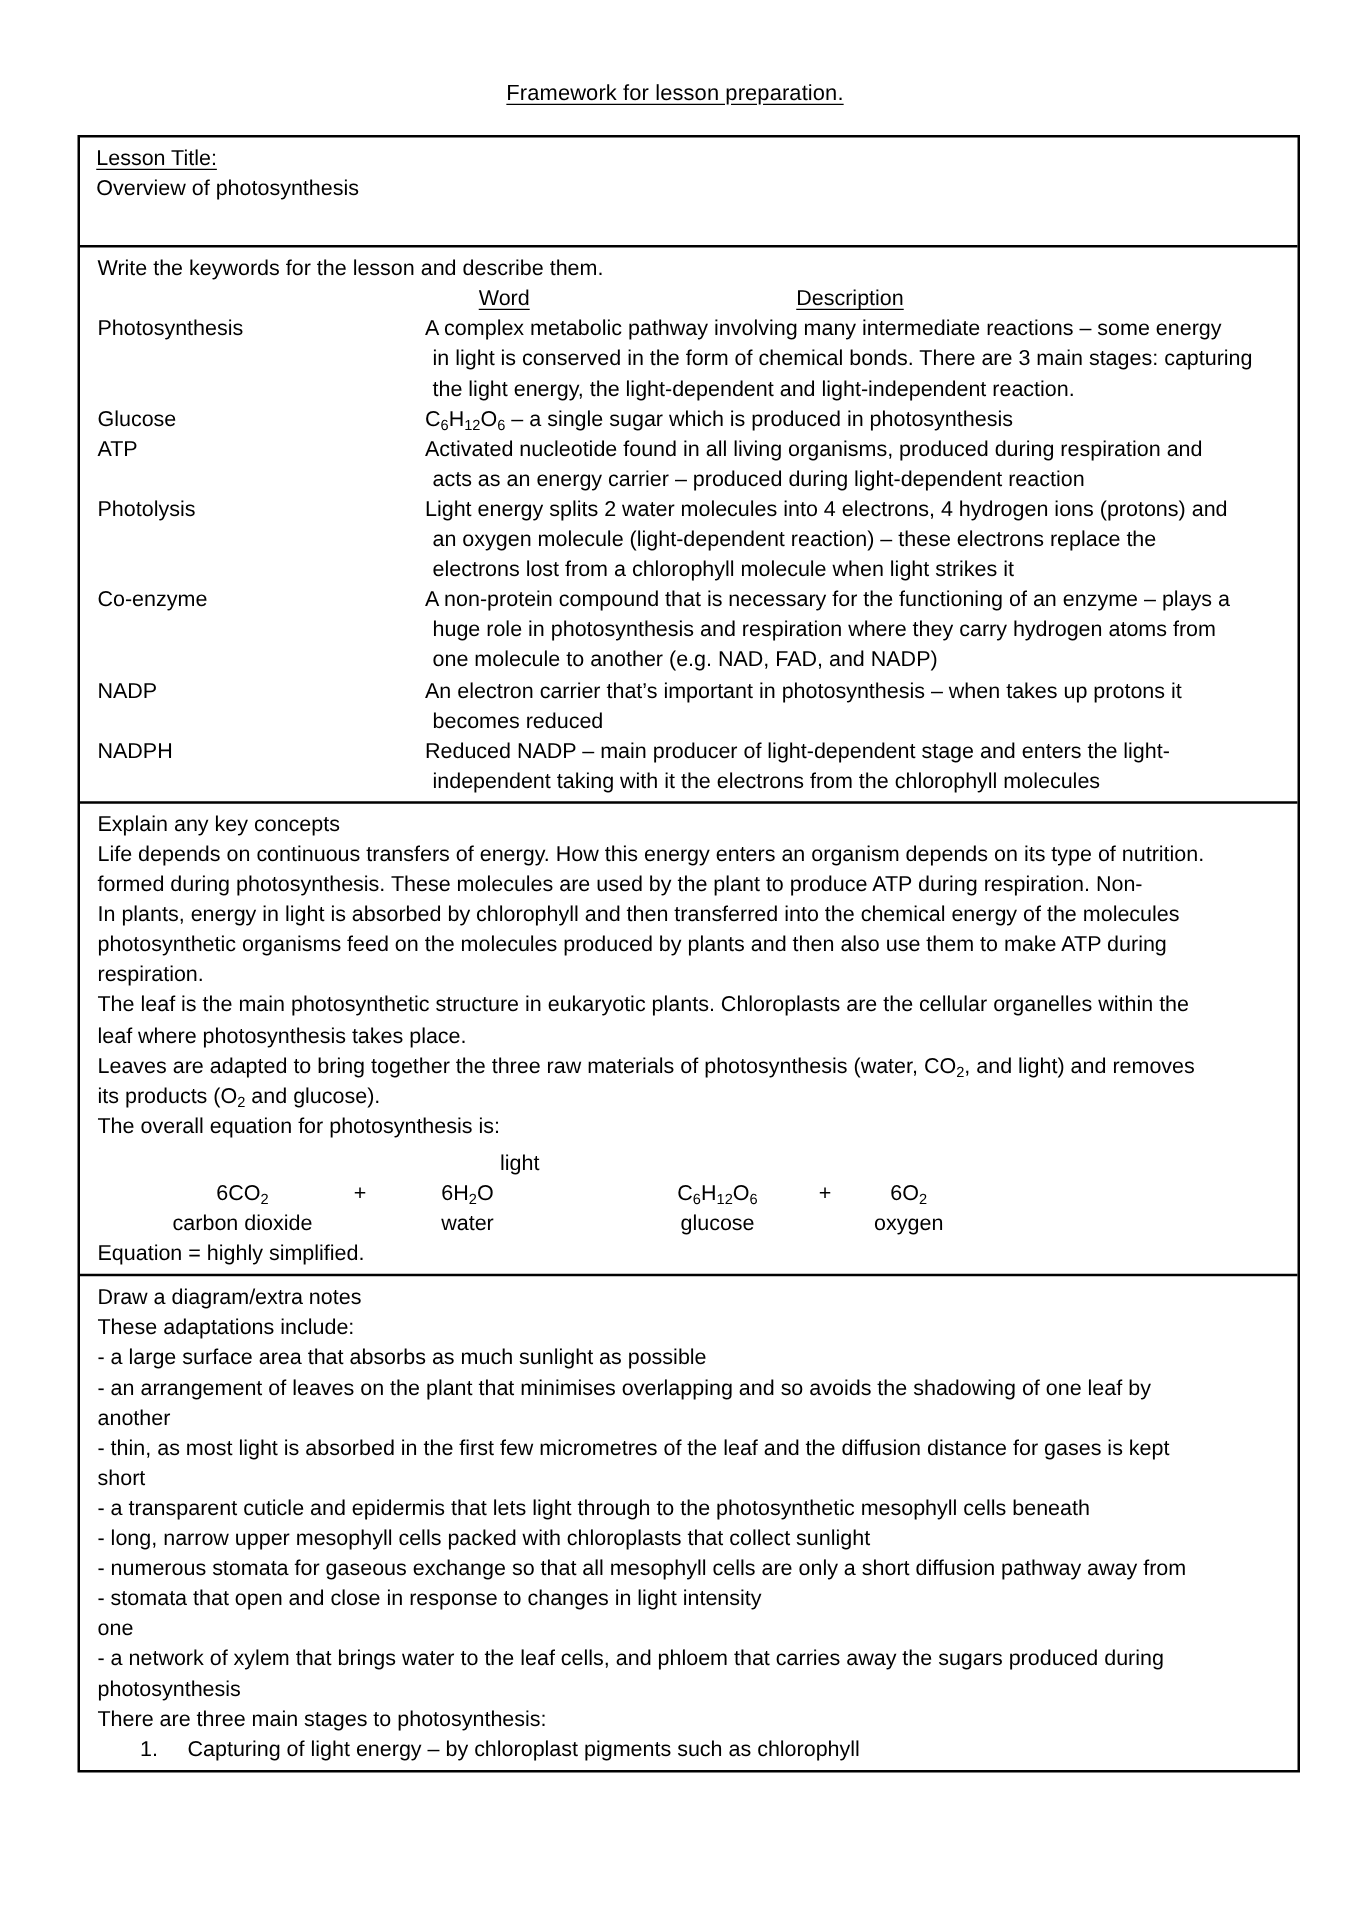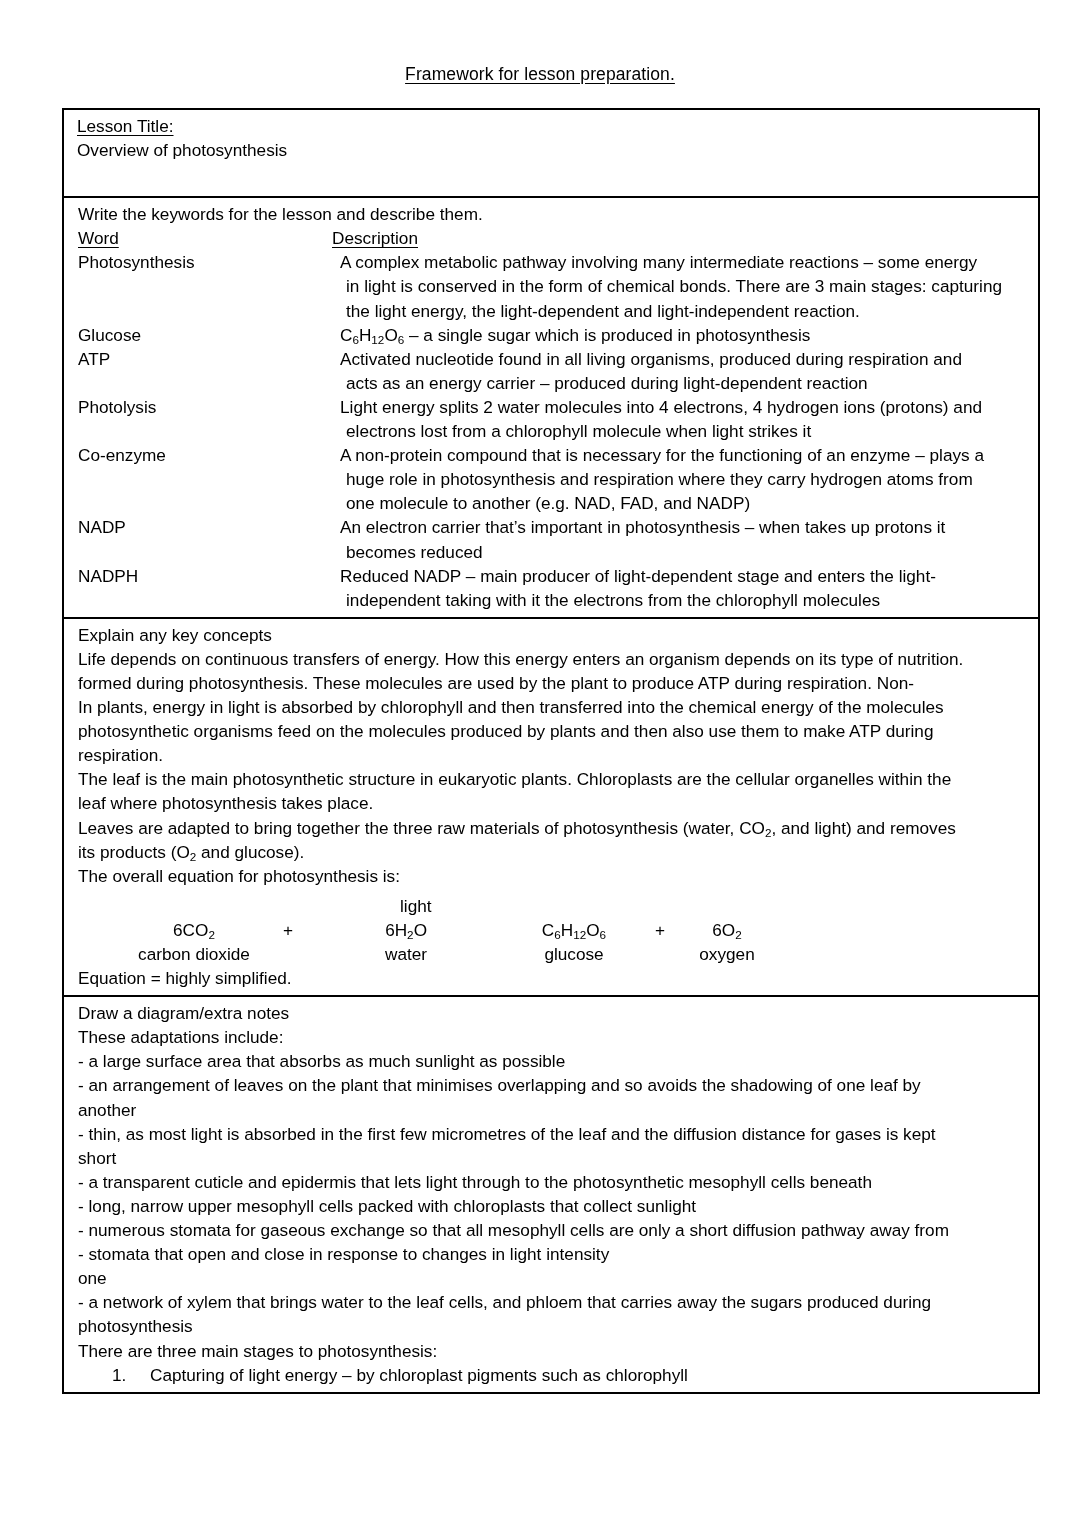--- a/index.html
+++ b/index.html
@@ -60,20 +60,21 @@
     text-underline-offset: 2.5px;
   }
   
   .lesson-block .section-inner {
     padding-bottom: 34px;
     padding-left: 13px;
   }
   
   .kw-head {
     display: flex;
+    justify-content: center;
   }
   .kw-head .col-word {
     width: 254px;
     flex: none;
   }
   .kw-row {
     display: flex;
     align-items: flex-start;
   }
   .kw-row .kw-word {
@@ -111,21 +112,21 @@
     line-height: 24.1px;
     padding-left: 322px;
   }
   .eq-row {
     font-size: 17.2px;
     line-height: 24.1px;
     display: flex;
   }
   .eq-c1 { width: 122px; flex: none; text-align: center; }
   .eq-c2 { width: 66px;  flex: none; text-align: center; }
-  .eq-c3 { width: 106px; flex: none; text-align: right; }
+  .eq-c3 { width: 106px; flex: none; text-align: center; }
   .eq-c4 { width: 84px;  flex: none; text-align: center; }
   .eq-c5 { width: 126px; flex: none; text-align: center; }
   .eq-c6 { width: 46px;  flex: none; text-align: center; }
   .eq-c7 { width: 88px;  flex: none; text-align: center; }
   .eq-indent { width: 55px; flex: none; }
   
   .num-item {
     display: flex;
     font-size: 17.2px;
     line-height: 24.1px;
@@ -178,20 +179,21 @@
               <div class="kw-word">ATP</div>
               <div class="kw-desc">
                 <span class="dline">Activated nucleotide found in all living organisms, produced during respiration and</span>
                 <span class="dline">acts as an energy carrier – produced during light-dependent reaction</span>
               </div>
             </div>
             <div class="kw-row">
               <div class="kw-word">Photolysis</div>
               <div class="kw-desc">
                 <span class="dline">Light energy splits 2 water molecules into 4 electrons, 4 hydrogen ions (protons) and</span>
+                <span class="dline">an oxygen molecule (light-dependent reaction) – these electrons replace the</span>
                 <span class="dline">electrons lost from a chlorophyll molecule when light strikes it</span>
               </div>
             </div>
             <div class="kw-row">
               <div class="kw-word">Co-enzyme</div>
               <div class="kw-desc">
                 <span class="dline">A non-protein compound that is necessary for the functioning of an enzyme – plays a</span>
                 <span class="dline">huge role in photosynthesis and respiration where they carry hydrogen atoms from</span>
                 <span class="dline">one molecule to another (e.g. NAD, FAD, and NADP)</span>
               </div>

